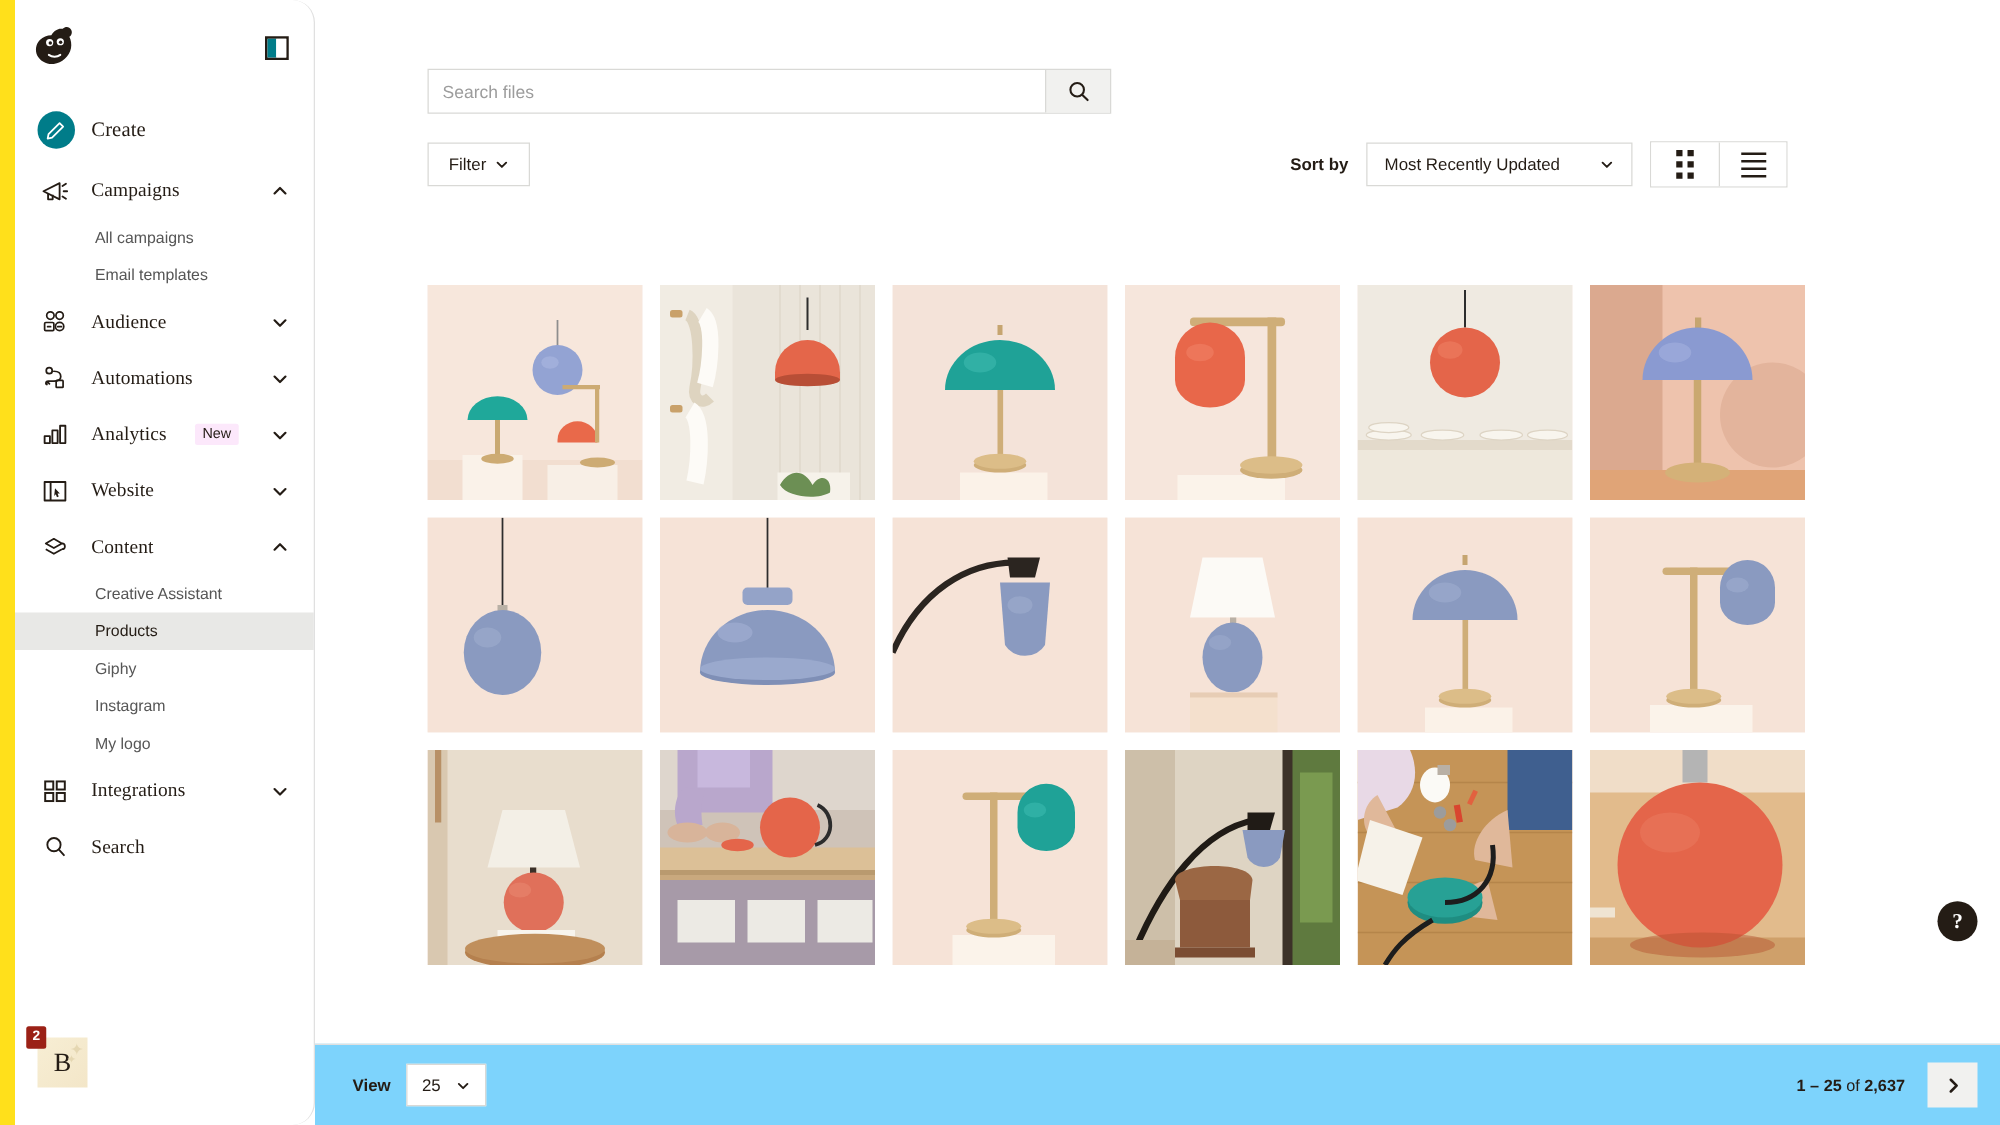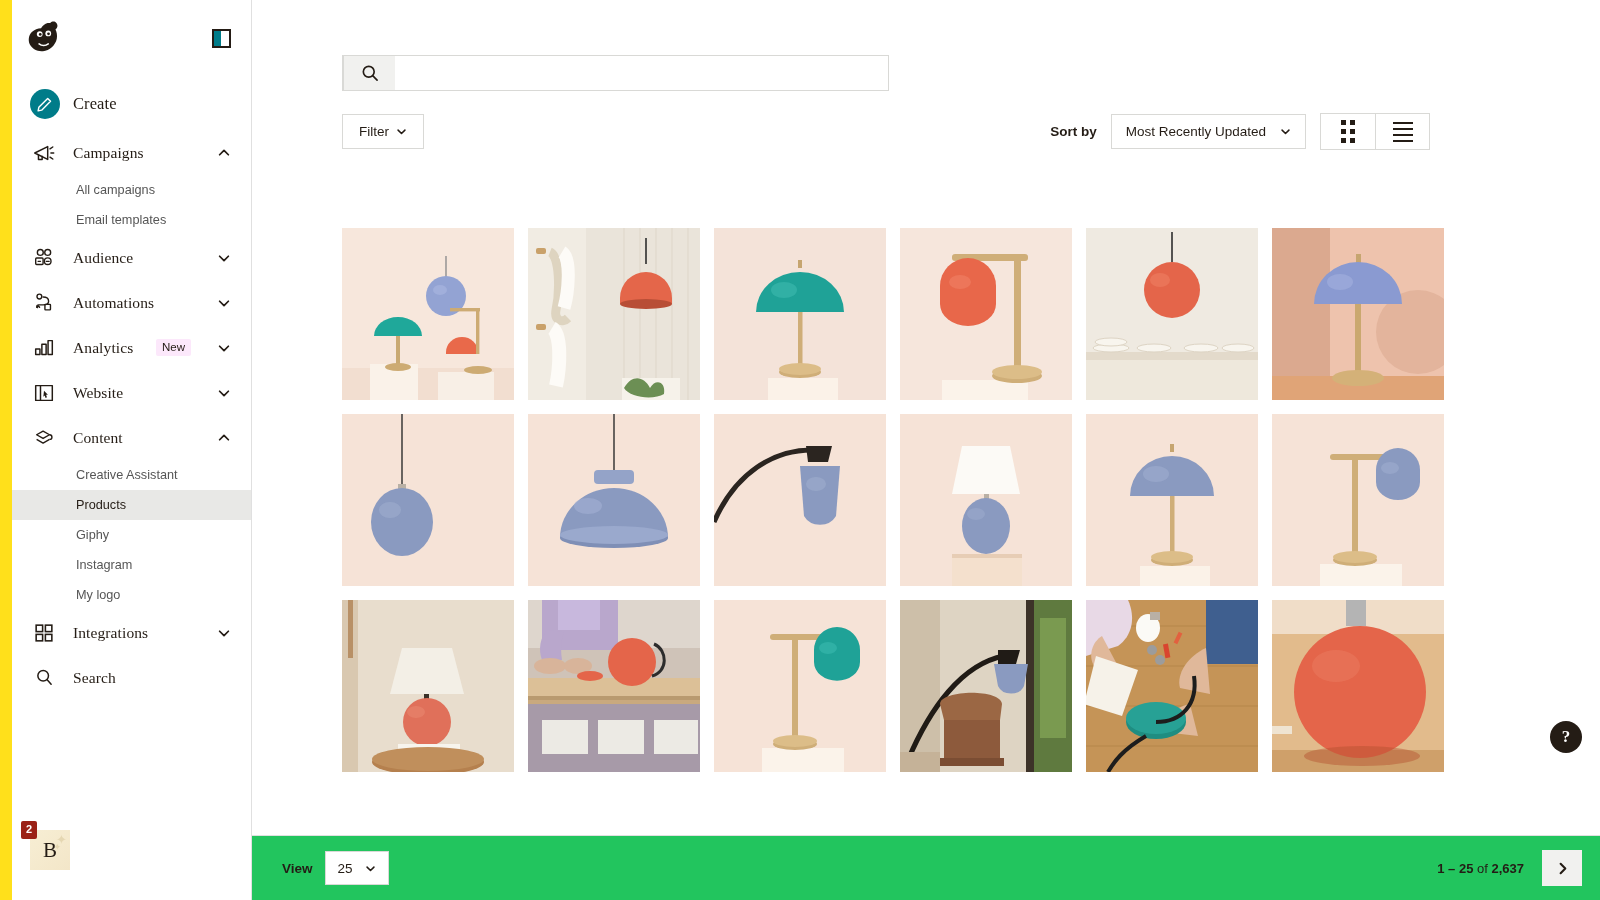--- a/index.html
+++ b/index.html
@@ -14,20 +14,21 @@
   
   .accent-rail {
     width: 12px; height: 900px; background: #ffe01b; flex: 0 0 12px;
   }
 
   
   .sidebar {
     width: 240px; flex: 0 0 240px; height: 900px;
     background: #ffffff; border-right: 1px solid #e0e0e0;
     position: relative;
+    border-radius: 18px;
   }
   .sb-top {
     height: 76px; display: flex; align-items: center;
     justify-content: space-between; padding: 0 20px 0 10px;
   }
   .mc-logo { width: 42px; height: 42px; }
   .panel-toggle {
     width: 19px; height: 19px; border: 2.5px solid #241c15;
     display: flex; cursor: pointer; background: #fff;
   }
@@ -119,21 +120,21 @@
   }
   .filter-btn {
     height: 35px; min-width: 82px; border: 1px solid #d9d9d6; background: #fff;
     display: flex; align-items: center; justify-content: center; gap: 7px;
     font-size: 13.5px; color: #241c15; cursor: pointer; padding: 0 13px;
   }
   .right-controls { display: flex; align-items: center; gap: 14px; }
   .sortby-label { font-size: 13.5px; color: #241c15; font-weight: bold; }
   .sort-select {
     height: 35px; border: 1px solid #d9d9d6; background: #fff;
-    display: flex; align-items: center; gap: 14px; padding: 0 14px;
+    display: flex; align-items: center; gap: 32px; padding: 0 14px;
     font-size: 13.5px; color: #241c15; cursor: pointer;
   }
   .viewtoggle { display: flex; border: 1px solid #d9d9d6; background: #fff; }
   .viewtoggle-btn {
     width: 54px; height: 35px; display: flex; align-items: center;
     justify-content: center; cursor: pointer; background: #fff;
   }
   .viewtoggle-btn + .viewtoggle-btn { border-left: 1px solid #d9d9d6; }
   .dotgrid { display: grid; grid-template-columns: repeat(2, 5px); gap: 4px; }
   .dotgrid i { width: 5px; height: 5px; background: #241c15; display: block; }
@@ -150,21 +151,21 @@
   .tile {
     width: 172px; height: 172px; overflow: hidden; cursor: pointer;
     position: relative; background: #f7e9e1;
   }
   .tile svg { display: block; width: 172px; height: 172px; }
 
   
   .footer {
     height: 65px; flex: 0 0 65px; border-top: 1px solid #e0e0e0;
     display: flex; align-items: center; justify-content: space-between;
-    padding: 0 18px 0 30px; background: #22c55e;
+    padding: 0 18px 0 30px; background: #7dd3fc;
   }
   .view-group { display: flex; align-items: center; gap: 12px; }
   .view-label { font-size: 13.5px; color: #241c15; font-weight: bold; }
   .view-select {
     height: 34px; border: 1px solid #d9d9d6; background: #fff;
     display: flex; align-items: center; gap: 12px; padding: 0 12px;
     font-size: 13.5px; color: #241c15; cursor: pointer;
   }
   .page-group { display: flex; align-items: center; gap: 18px; }
   .page-count { font-size: 13px; color: #241c15; }
@@ -358,20 +359,21 @@
         <span class="notif-badge">2</span>
       </div>
     </div>
   </aside>
 
   <main class="main">
     <div class="main-body">
 
       <div class="search-row">
         <div class="search-box">
+          <input class="search-input" type="text" placeholder="Search files" style="">
           <button class="search-btn">
             <svg width="20" height="20" viewBox="0 0 24 24" fill="none" stroke="#241c15" stroke-width="2" stroke-linecap="round">
               <circle cx="10.5" cy="10.5" r="6.5"></circle>
                 <path d="M15.5 15.5l5 5"></path>
             </svg>
           </button>
         </div>
       </div>
 
       <div class="controls-row">

